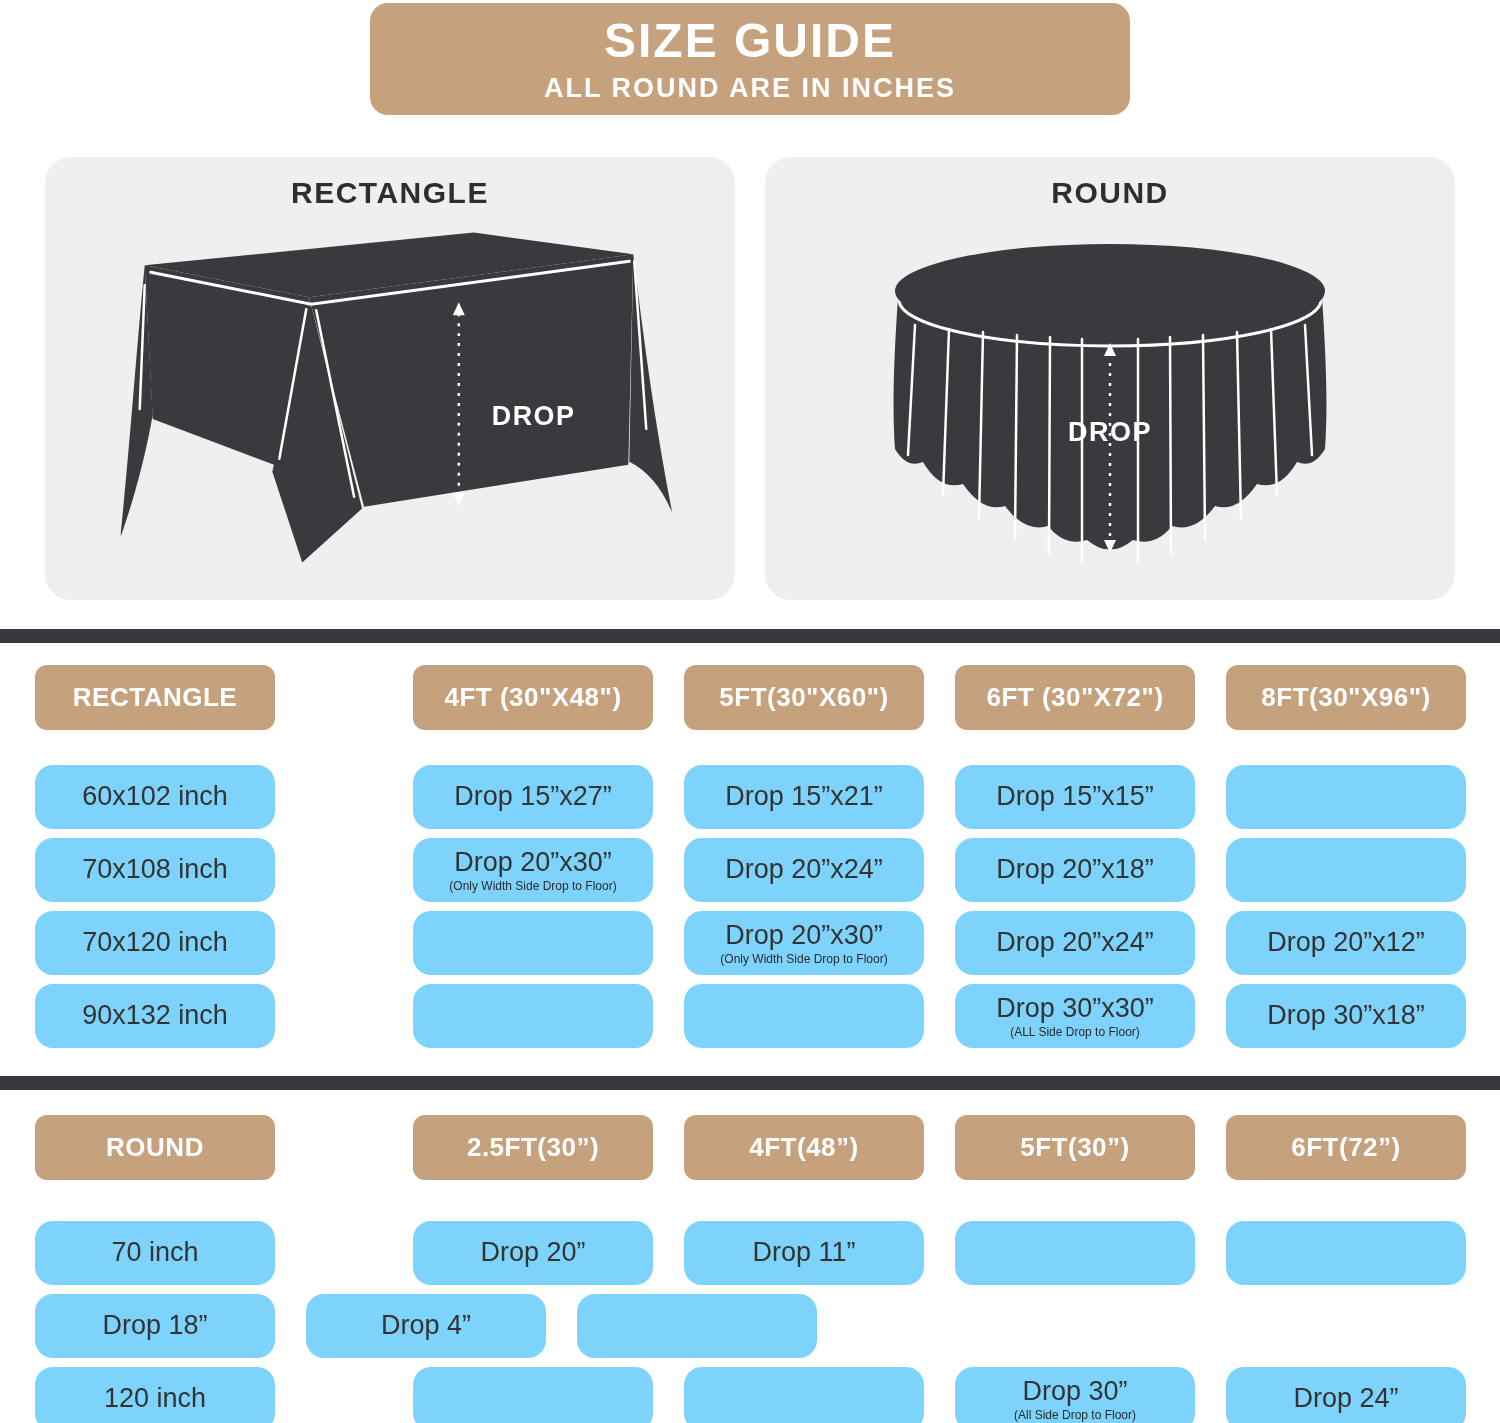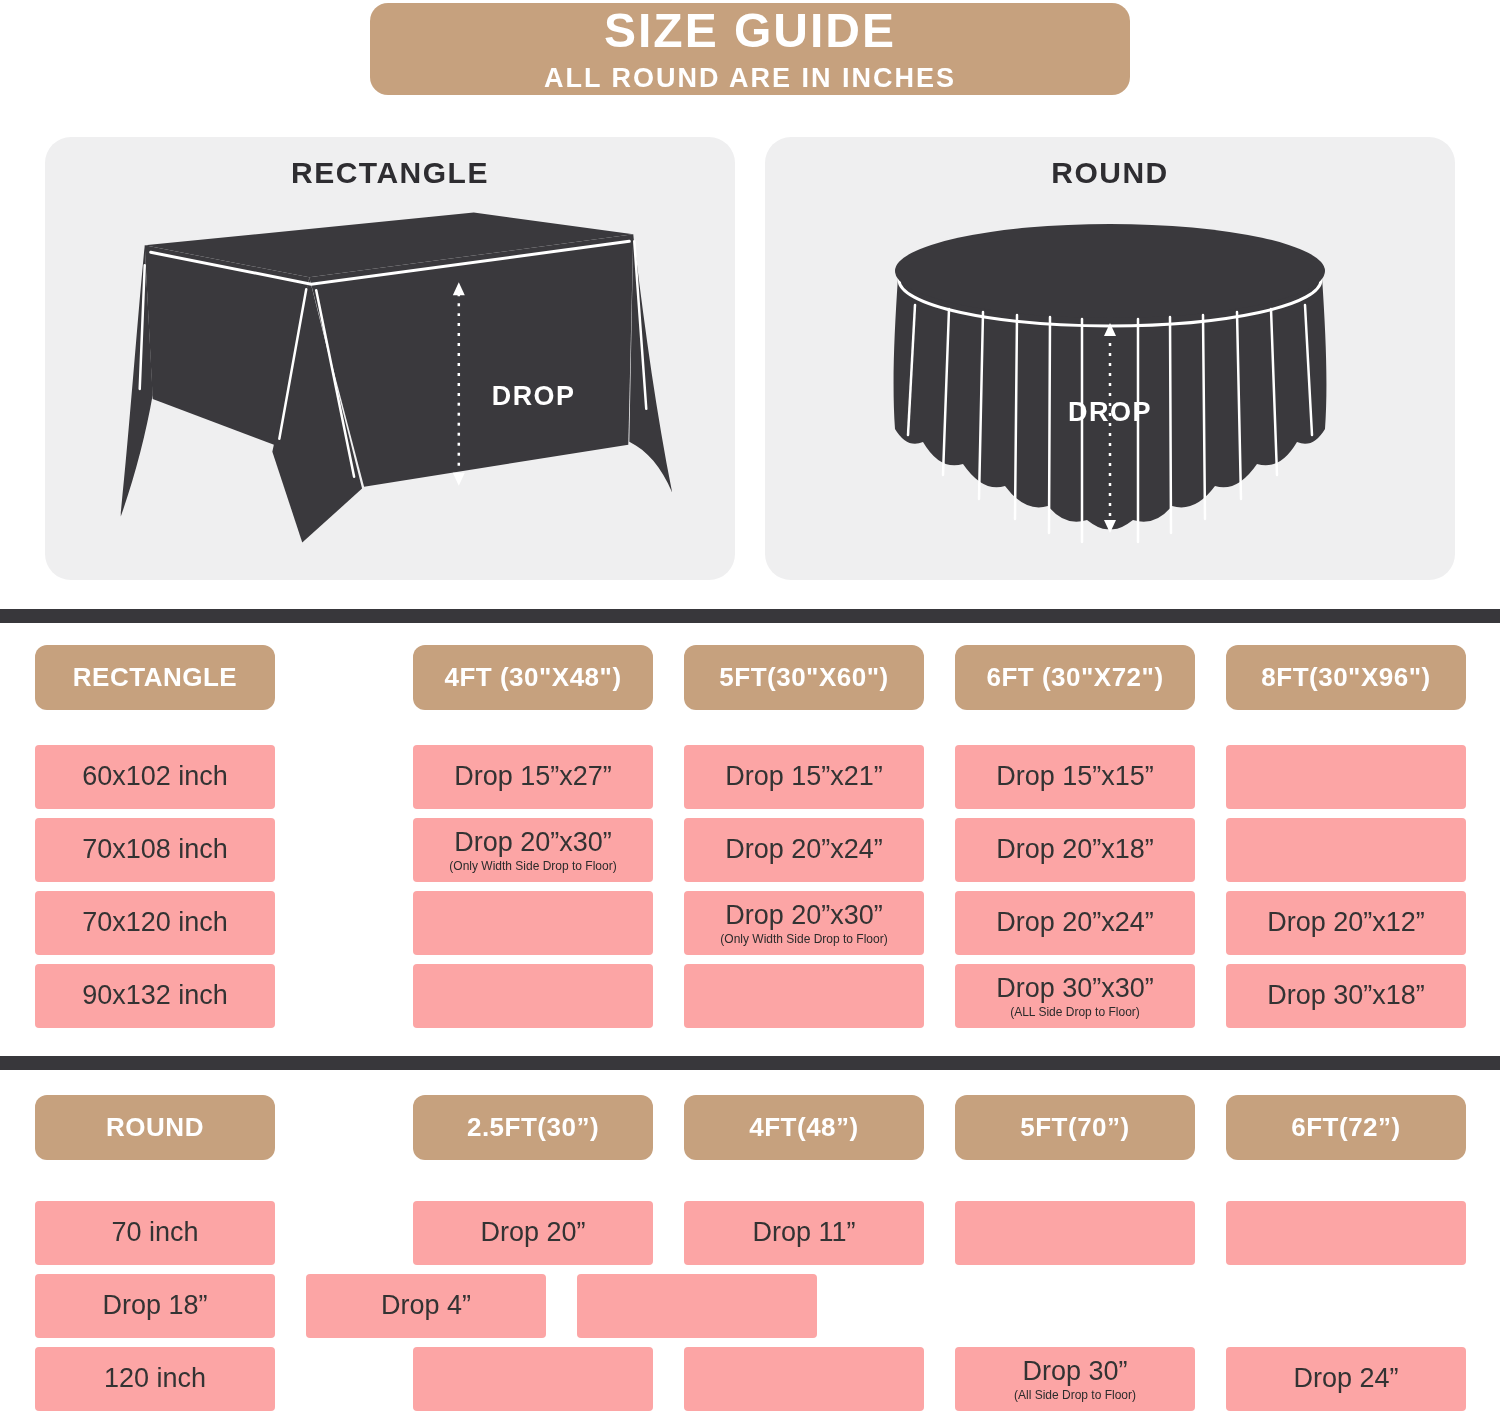--- a/index.html
+++ b/index.html
@@ -2,42 +2,42 @@
 <html><head>
 <meta charset="utf-8">
 <style>
   html,body{margin:0;padding:0;}
   body{
     width:1500px;height:1423px;background:#ffffff;overflow:hidden;
     font-family:"Liberation Sans", sans-serif;position:relative;
   }
   
   .title-box{
-    width:760px;height:92px;margin:3px auto 0;background:#c6a17e;
+    width:760px;height:112px;margin:3px auto 0;background:#c6a17e;
     border-radius:18px;display:flex;flex-direction:column;
     align-items:center;justify-content:center;
   }
   .title-main{font-size:48px;font-weight:bold;color:#fff;letter-spacing:2px;line-height:1;}
   .title-sub{font-size:27px;font-weight:bold;color:#fff;letter-spacing:2px;margin-top:10px;line-height:1;}
   
   .panels{display:flex;gap:30px;padding:0 45px;margin-top:42px;}
   .panel{flex:1;height:443px;background:#efeff0;border-radius:26px;position:relative;}
   .panel-title{
     position:absolute;top:19px;left:0;width:100%;text-align:center;
     font-size:30px;font-weight:bold;letter-spacing:1.5px;color:#2e2d31;
   }
   svg.cloth{position:absolute;left:0;top:0;width:100%;height:100%;}
   
   .divider{height:14px;background:#38373b;}
   .divider.d1{margin-top:29px;}
   .divider.d2{margin-top:28px;}
   
   .trow{display:flex;padding-left:35px;}
   .trow .cell{
-    width:240px;height:64px;border-radius:4px;background:#fca5a5;
+    width:240px;height:64px;border-radius:18px;background:#7dd3fc;
     display:flex;flex-direction:column;align-items:center;justify-content:center;
     text-align:center;flex-shrink:0;
   }
   .trow .cell.lab{margin-right:138px;}
   .trow .cell.c{margin-right:31px;}
   .trow .cell.c:last-child{margin-right:0;}
   .hrow .cell{height:65px;border-radius:12px;background:#c6a17e;}
   .hrow .cell .htext{font-size:26px;font-weight:bold;color:#fff;letter-spacing:0.5px;}
   .hrow.rect-h{margin-top:22px;}
   .hrow.round-h{margin-top:25px;}
@@ -219,21 +219,21 @@
   <div class="cell lab">
       <span class="htext">ROUND</span>
     </div>
   <div class="cell c">
       <span class="htext">2.5FT(30”)</span>
     </div>
   <div class="cell c">
       <span class="htext">4FT(48”)</span>
     </div>
   <div class="cell c">
-      <span class="htext">5FT(70”)</span>
+      <span class="htext">5FT(30”)</span>
     </div>
   <div class="cell c">
       <span class="htext">6FT(72”)</span>
     </div>
 </div>
 
 <div class="trow brow round-first">
   <div class="cell lab">
       <span class="main">70 inch</span>
     </div>

